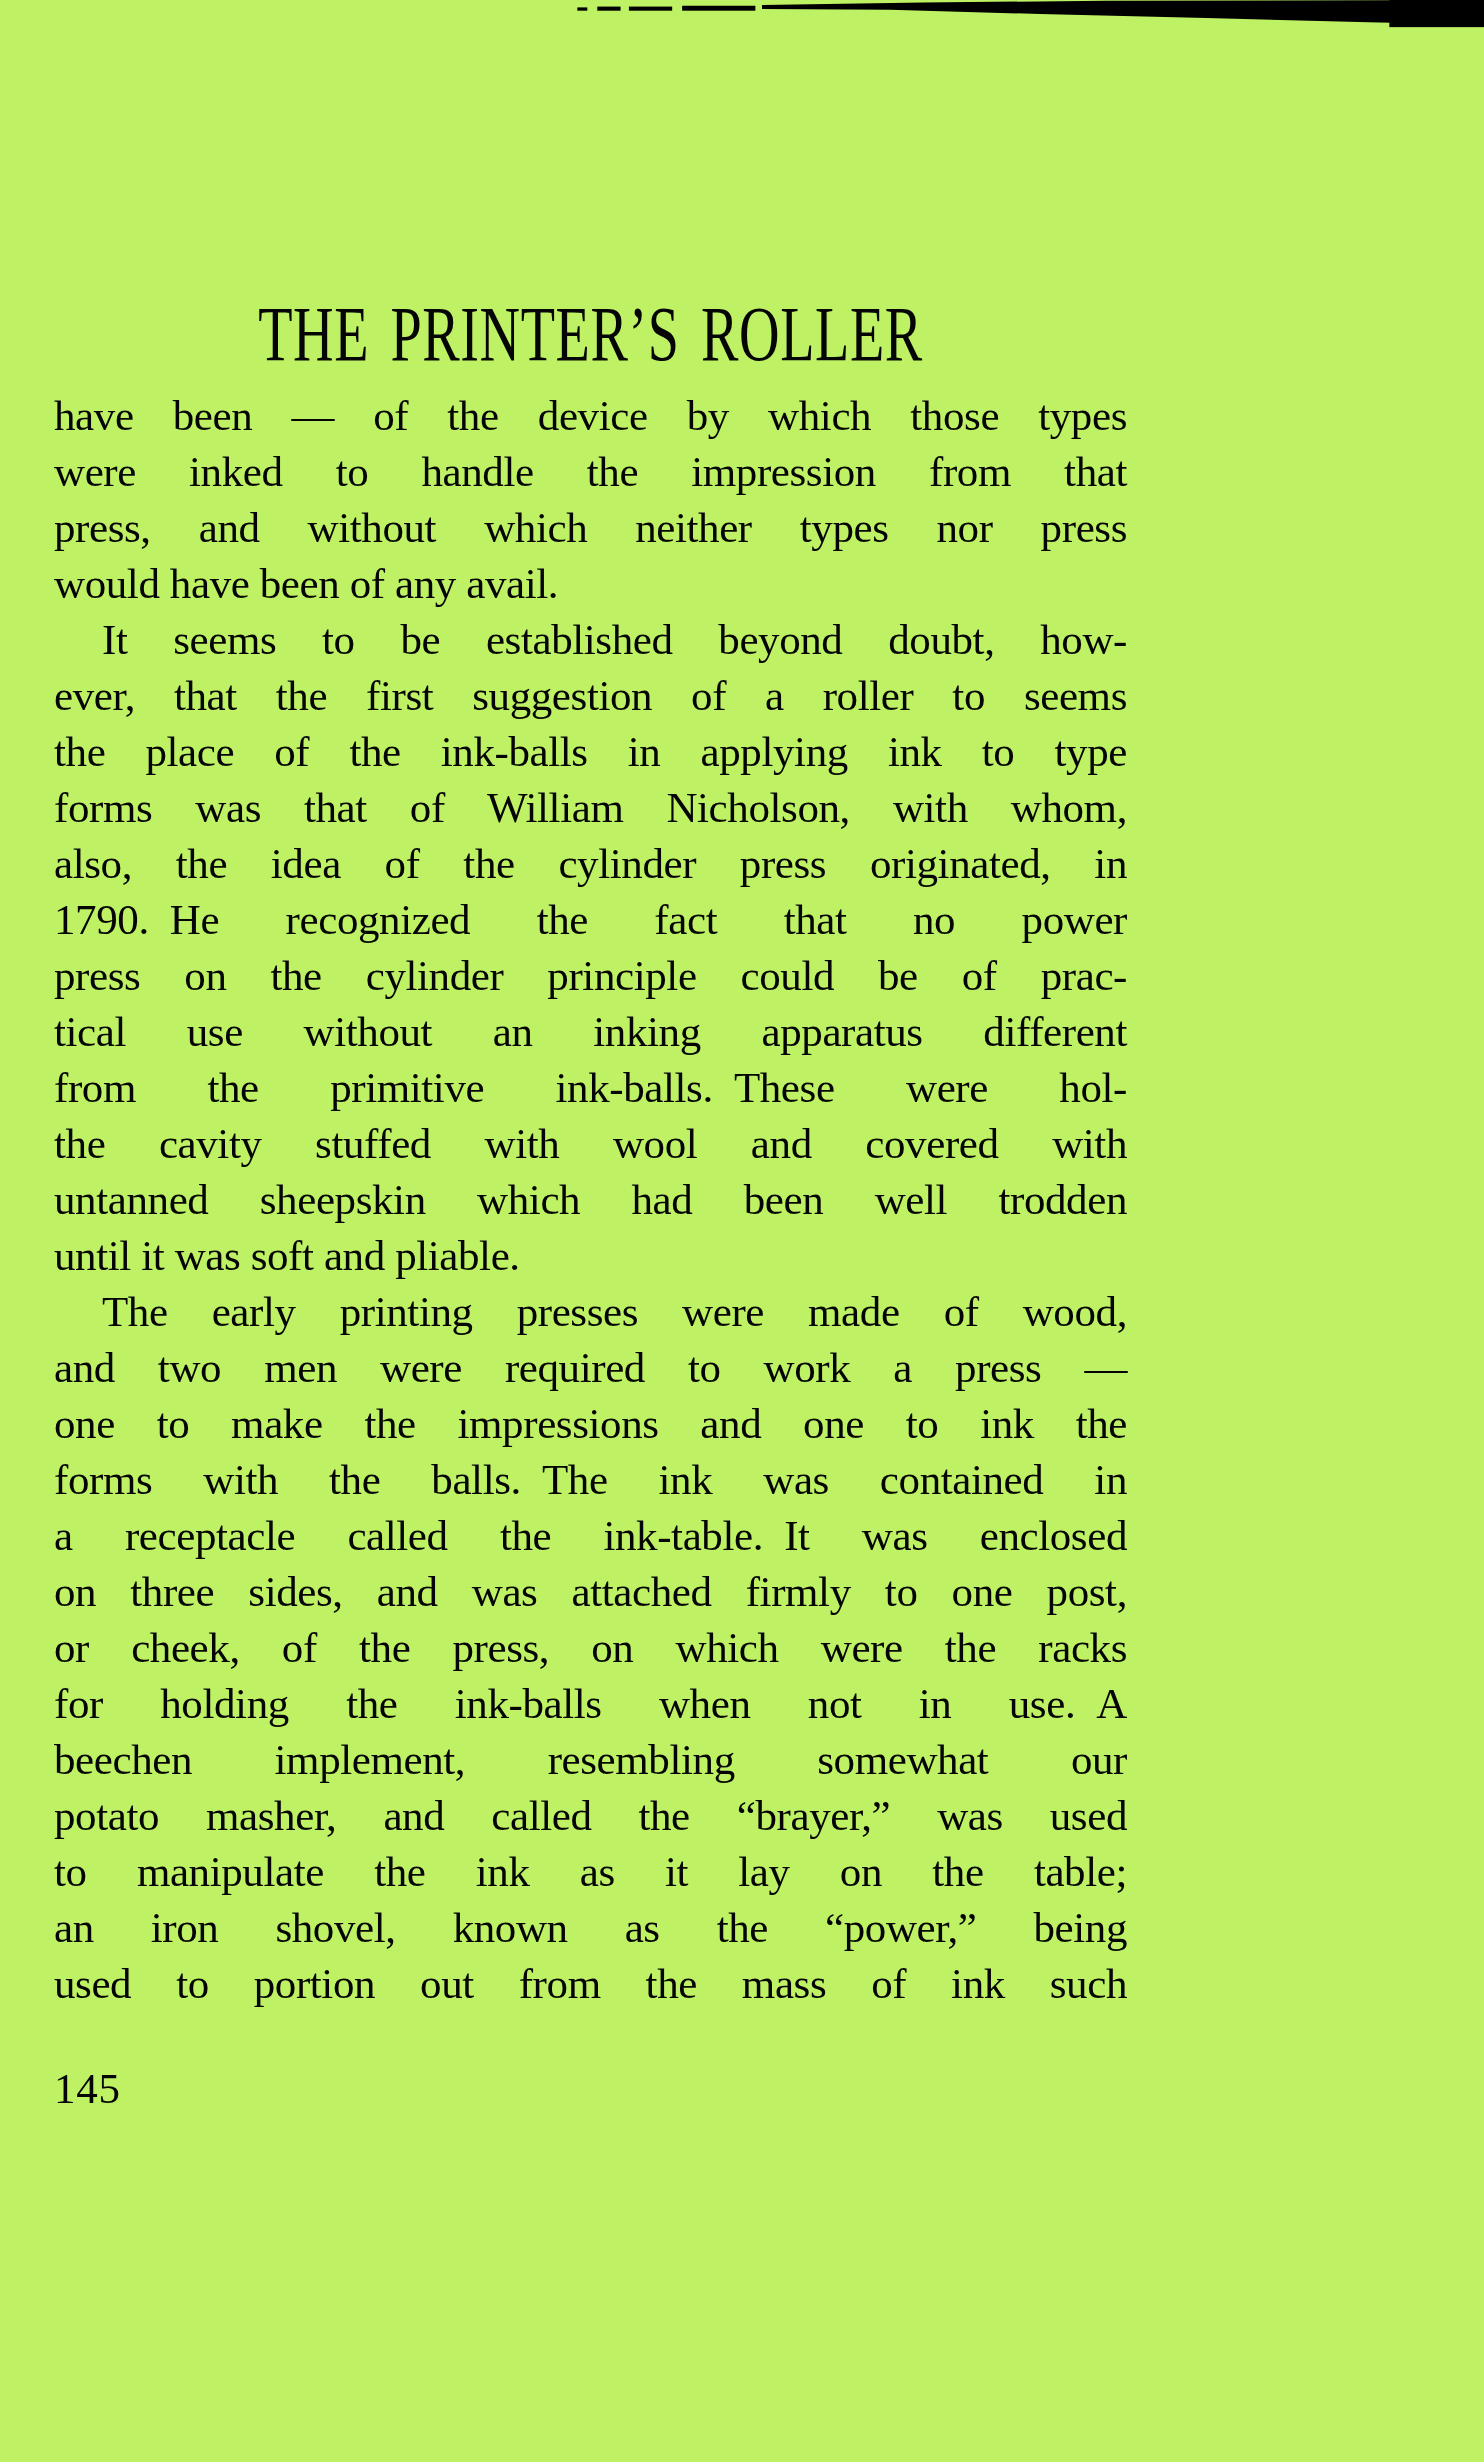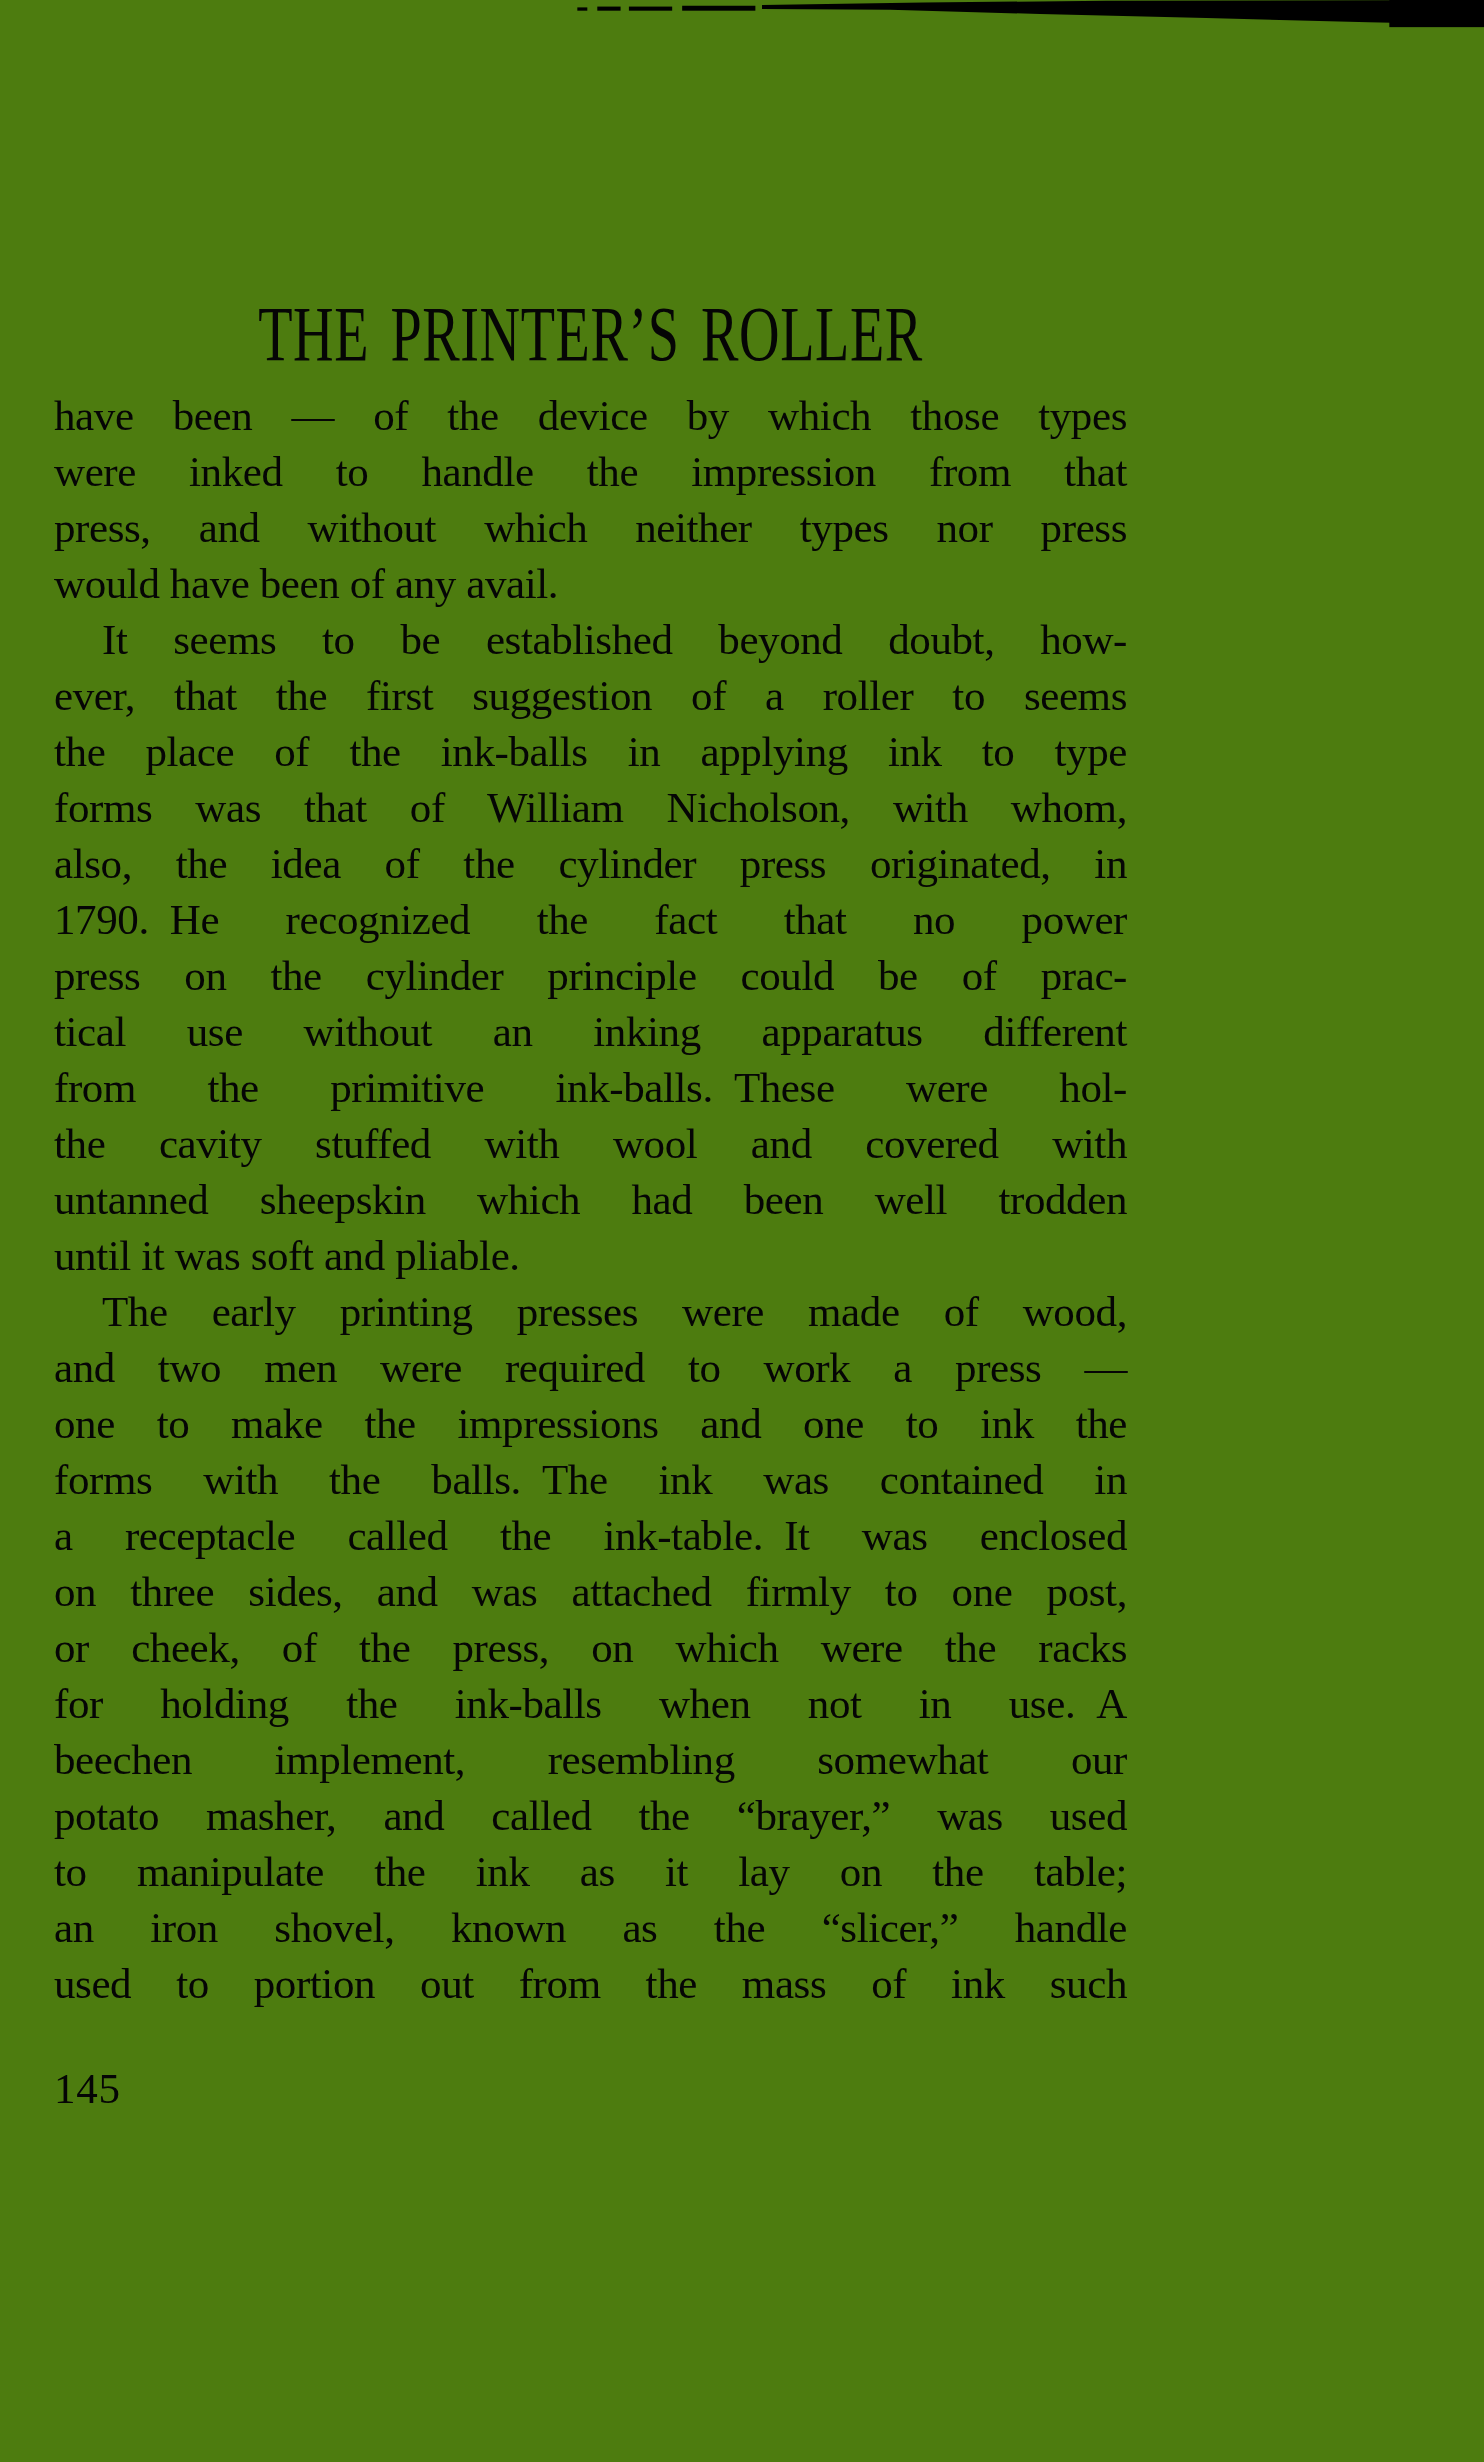--- a/index.html
+++ b/index.html
@@ -6,21 +6,21 @@
     margin: 0;
     padding: 0;
     width: 1485px;
     height: 2462px;
     background: #ffffff;
   }
   .page {
     position: relative;
     width: 1485px;
     height: 2462px;
-    background: #4d7c0f;
+    background: #bef264;
     overflow: hidden;
     font-family: "Liberation Serif", serif;
     color: #050505;
   }
   
   .artifact {
     position: absolute;
     left: 574px;
     top: 0;
     width: 911px;
@@ -115,20 +115,20 @@
     <div class="line">and two men were required to work a press —</div>
     <div class="line">one to make the impressions and one to ink the</div>
     <div class="line">forms with the balls. The ink was contained in</div>
     <div class="line">a receptacle called the ink-table. It was enclosed</div>
     <div class="line">on three sides, and was attached firmly to one post,</div>
     <div class="line">or cheek, of the press, on which were the racks</div>
     <div class="line">for holding the ink-balls when not in use. A</div>
     <div class="line">beechen implement, resembling somewhat our</div>
     <div class="line">potato masher, and called the “brayer,” was used</div>
     <div class="line">to manipulate the ink as it lay on the table;</div>
-    <div class="line">an iron shovel, known as the “slicer,” handle</div>
+    <div class="line">an iron shovel, known as the “power,” being</div>
     <div class="line">used to portion out from the mass of ink such</div>
   </div>
 
   <div class="folio">145</div>
 
 </div>
 
 
 </body></html>

